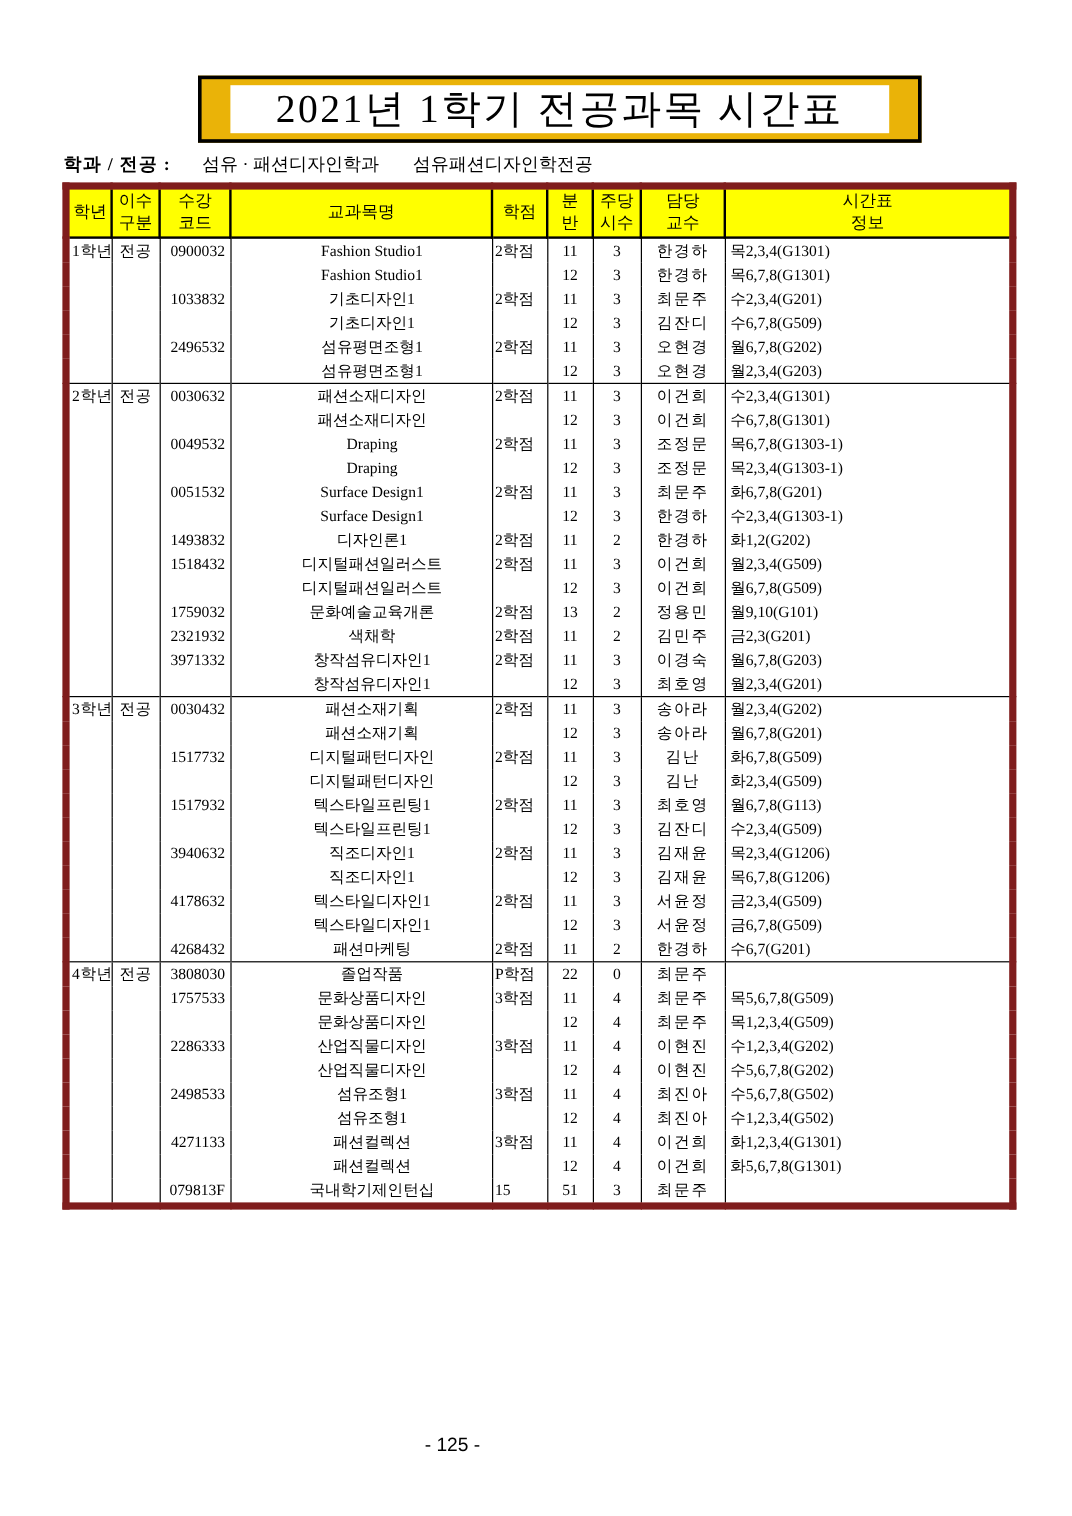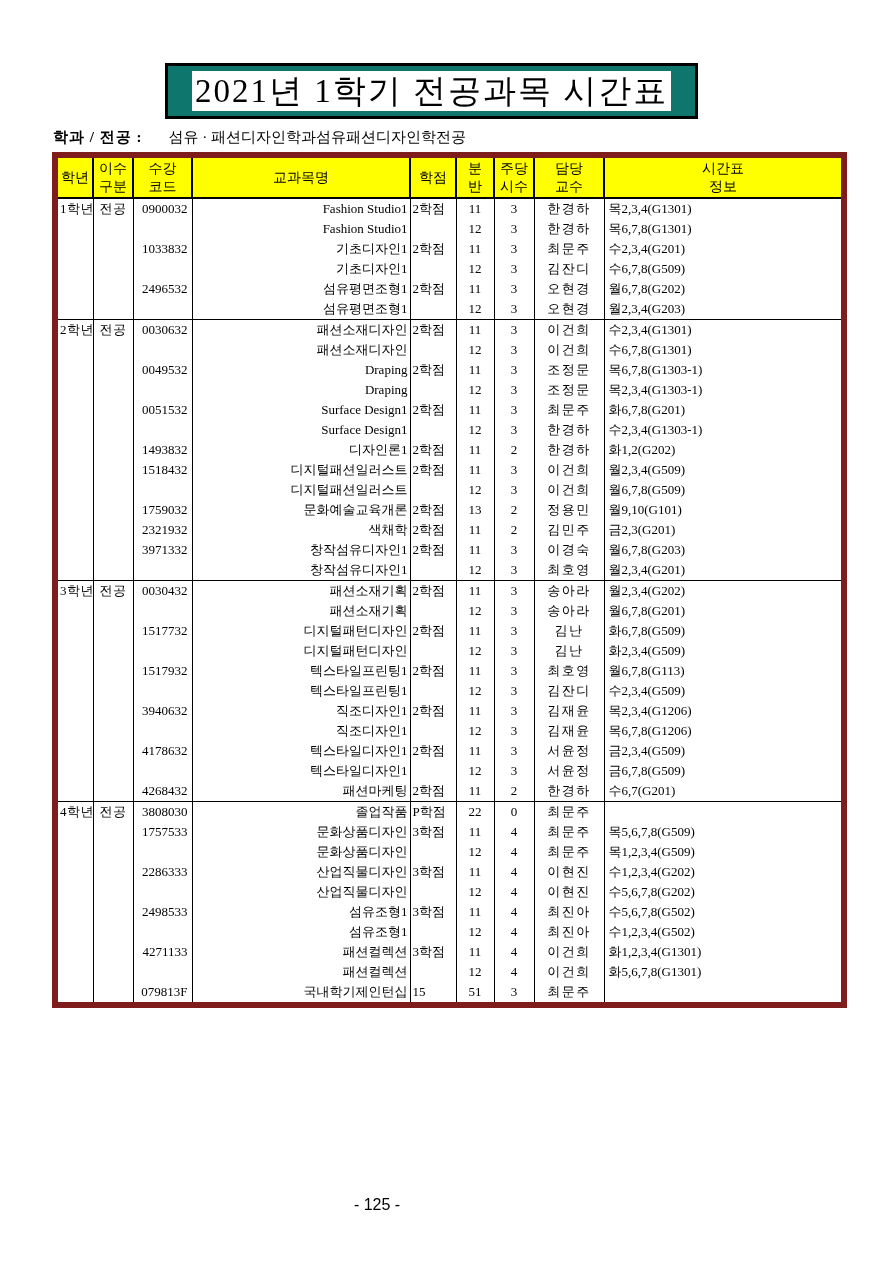--- a/index.html
+++ b/index.html
@@ -8,24 +8,24 @@
     position: relative;
     background: #ffffff;
     font-family: "Liberation Serif", "DejaVu Serif", serif;
     color: #000000;
   }
 
   
   .title-box {
     position: absolute;
     left: 165px; top: 63px;
-    width: 533px; height: 56px;
+    width: 603px; height: 56px;
     box-sizing: border-box;
     border: 3px solid #000000;
-    background: #0f766e;
+    background: #eab308;
     padding: 5px 24px;
   }
   .title-inner {
     background: #ffffff;
     height: 100%;
     display: flex;
     align-items: center;
     justify-content: center;
     font-size: 33px;
     letter-spacing: 2px;
@@ -36,21 +36,21 @@
   .dept-line {
     position: absolute;
     left: 53px; top: 128px;
     font-size: 15px;
     display: flex;
     align-items: baseline;
     white-space: nowrap;
   }
   .dept-label { font-weight: bold; letter-spacing: 1px; }
   .dept-name  { margin-left: 26px; }
-  .major-name { }
+  .major-name { margin-left: 28px; }
 
   
   table.timetable {
     position: absolute;
     left: 52px; top: 152px;
     width: 789px;
     border-collapse: collapse;
     table-layout: fixed;
     font-size: 13px;
     border: 6px solid #7f1d1d;
@@ -80,21 +80,21 @@
   }
   .timetable tr.group-start td { border-top: 1px solid #000000; }
 
   .timetable td.c-grade, .timetable td.c-category {
     vertical-align: top;
     text-align: center;
     line-height: 20px;
     letter-spacing: 0.5px;
   }
   .timetable td.c-code      { text-align: right;  padding-right: 4px; }
-  .timetable td.c-name      { text-align: right;   padding-left: 20px; }
+  .timetable td.c-name      { text-align: center;   padding-left: 20px; }
   .timetable td.c-credit    { }
   .timetable td.c-section   { text-align: center; }
   .timetable td.c-hours     { text-align: center; }
   .timetable td.c-professor { text-align: center; letter-spacing: 1.5px; }
   .timetable td.c-schedule  { text-align: left;   padding-left: 4px; }
 
   
   .page-footer {
     position: absolute;
     left: 0; top: 1196px;

